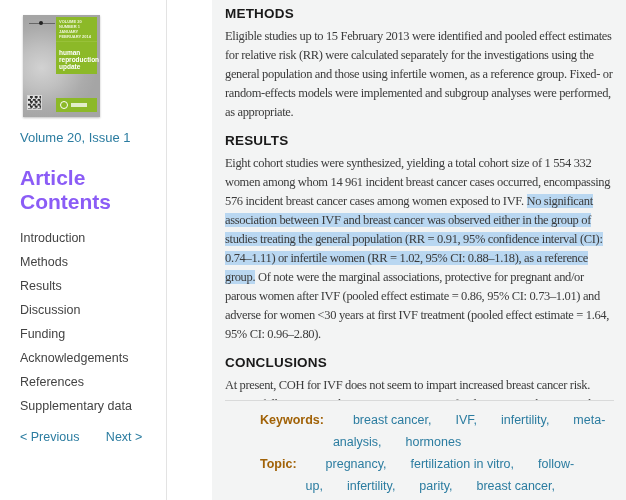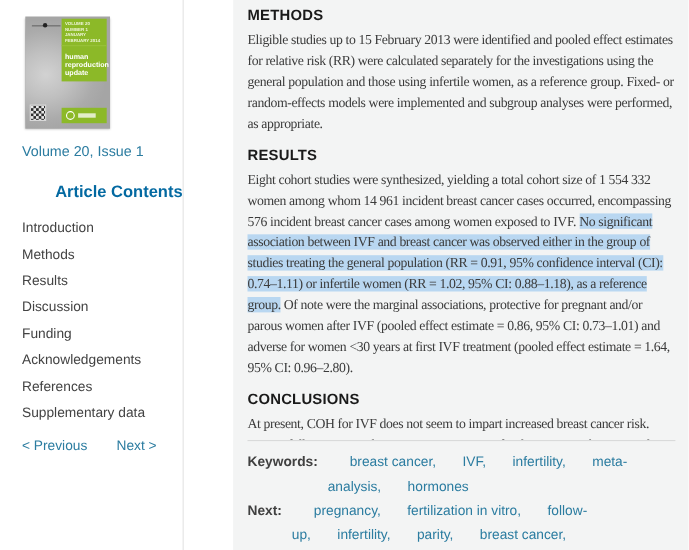--- a/index.html
+++ b/index.html
@@ -27,21 +27,21 @@
     background:repeating-conic-gradient(#2e2e2e 0% 25%, #e9e9e9 0% 50%) 0 0/4.8px 4.8px; }
   .cover-strip { position:absolute; right:3px; bottom:5px; width:41px; height:14px;
     background:#8cb928; display:flex; align-items:center; padding-left:4px; gap:3px; }
   .logo-dot { width:8px; height:8px; border:1px solid #fff; border-radius:50%; display:inline-block; }
   .logo-bar { width:16px; height:4px; background:rgba(255,255,255,.75); display:inline-block; }
 
   .issue-links { margin-top:11px; }
   .issue-links a { display:block; color:#2b7ca0; font-size:13px; line-height:19px;
     text-decoration:none; cursor:pointer; }
 
-  .contents-title { margin-top:19px; font-size:15px; font-weight:bold; color:#0369a1;text-align:right; }
+  .contents-title { margin-top:19px; font-size:21px; font-weight:bold; color:#8b5cf6; }
 
   .nav { list-style:none; margin-top:17px; }
   .nav li { font-size:12.5px; line-height:14px; margin-bottom:10px; color:#434343; cursor:pointer; }
   .nav li.bold { font-weight:bold; color:#1a1a1a; }
 
   .pager { margin-top:14px; }
   .pager a { color:#2b7ca0; font-size:12.5px; text-decoration:none; cursor:pointer; }
   .pager a + a { margin-left:22px; }
 
   
@@ -54,21 +54,21 @@
              letter-spacing:0.2px; margin-top:12px; }
   .main h2:first-child { margin-top:0; }
   .main p { font-family:"Liberation Serif", serif; font-size:12.5px; line-height:19px;
             letter-spacing:-0.35px; color:#3b3b3b; margin-top:6px; }
   .hl { background:#b9d7f1; }
 
   .footer { position:absolute; left:0; right:0; bottom:-7px; background:#f3f4f4;
             padding:0 9px 10px 13px; }
   .divider { border-top:1px solid #d9dada; margin:0 3px 8px 0; }
   .meta-row { display:flex; align-items:baseline; font-size:12.5px; line-height:22px; }
-  .meta-label { font-weight:bold; color:#404040; margin-right:9px; white-space:nowrap; }
+  .meta-label { font-weight:bold; color:#a16207; margin-right:9px; white-space:nowrap;margin-left:35px; }
   .meta-links a { color:#2b7ca0; text-decoration:none; cursor:pointer; margin-right:4px;padding-left:20px; }
 </style>
 </head>
 <body>
 
 <div class="page">
 
   <aside class="sidebar">
 
     <div class="cover">
@@ -127,21 +127,21 @@
 
     <div class="footer">
       <div class="divider"></div>
       <div class="meta-row">
         <span class="meta-label">Keywords:</span>
         <span class="meta-links">
           
         <a>breast cancer,</a><a>IVF,</a><a>infertility,</a><a>meta-analysis,</a><a>hormones</a></span>
       </div>
       <div class="meta-row">
-        <span class="meta-label">Next:</span>
+        <span class="meta-label">Topic:</span>
         <span class="meta-links">
           
         <a>pregnancy,</a><a>fertilization in vitro,</a><a>follow-up,</a><a>infertility,</a><a>parity,</a><a>breast cancer,</a></span>
       </div>
     </div>
 
   </main>
 </div>
 
 </body></html>

